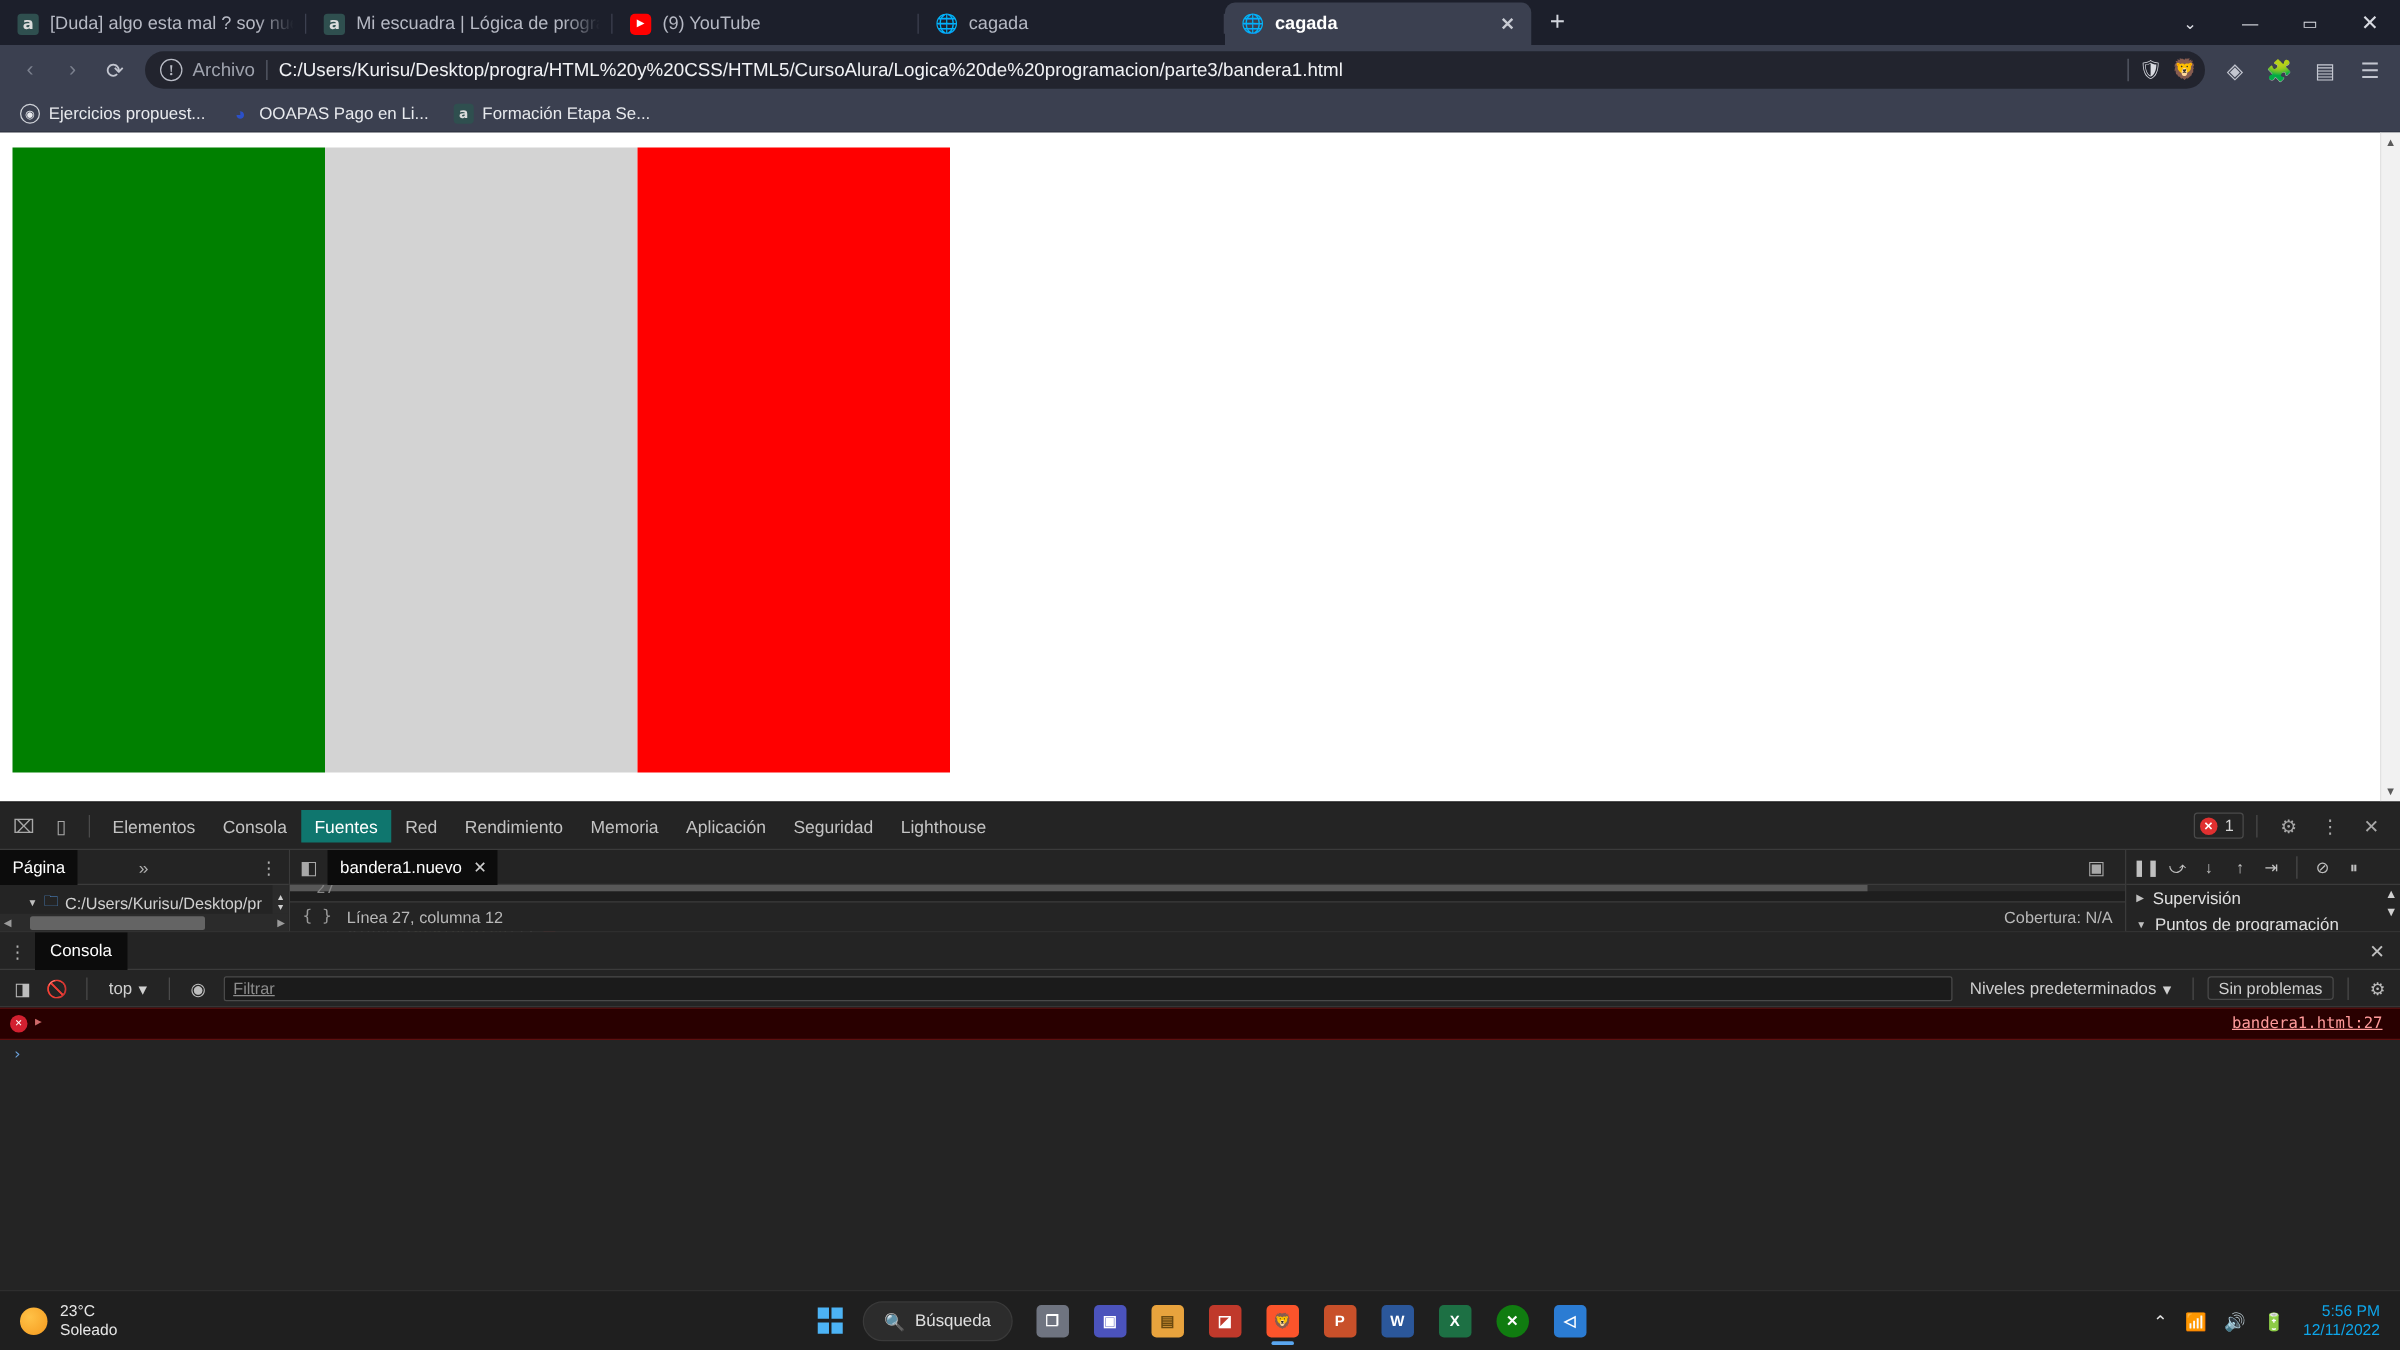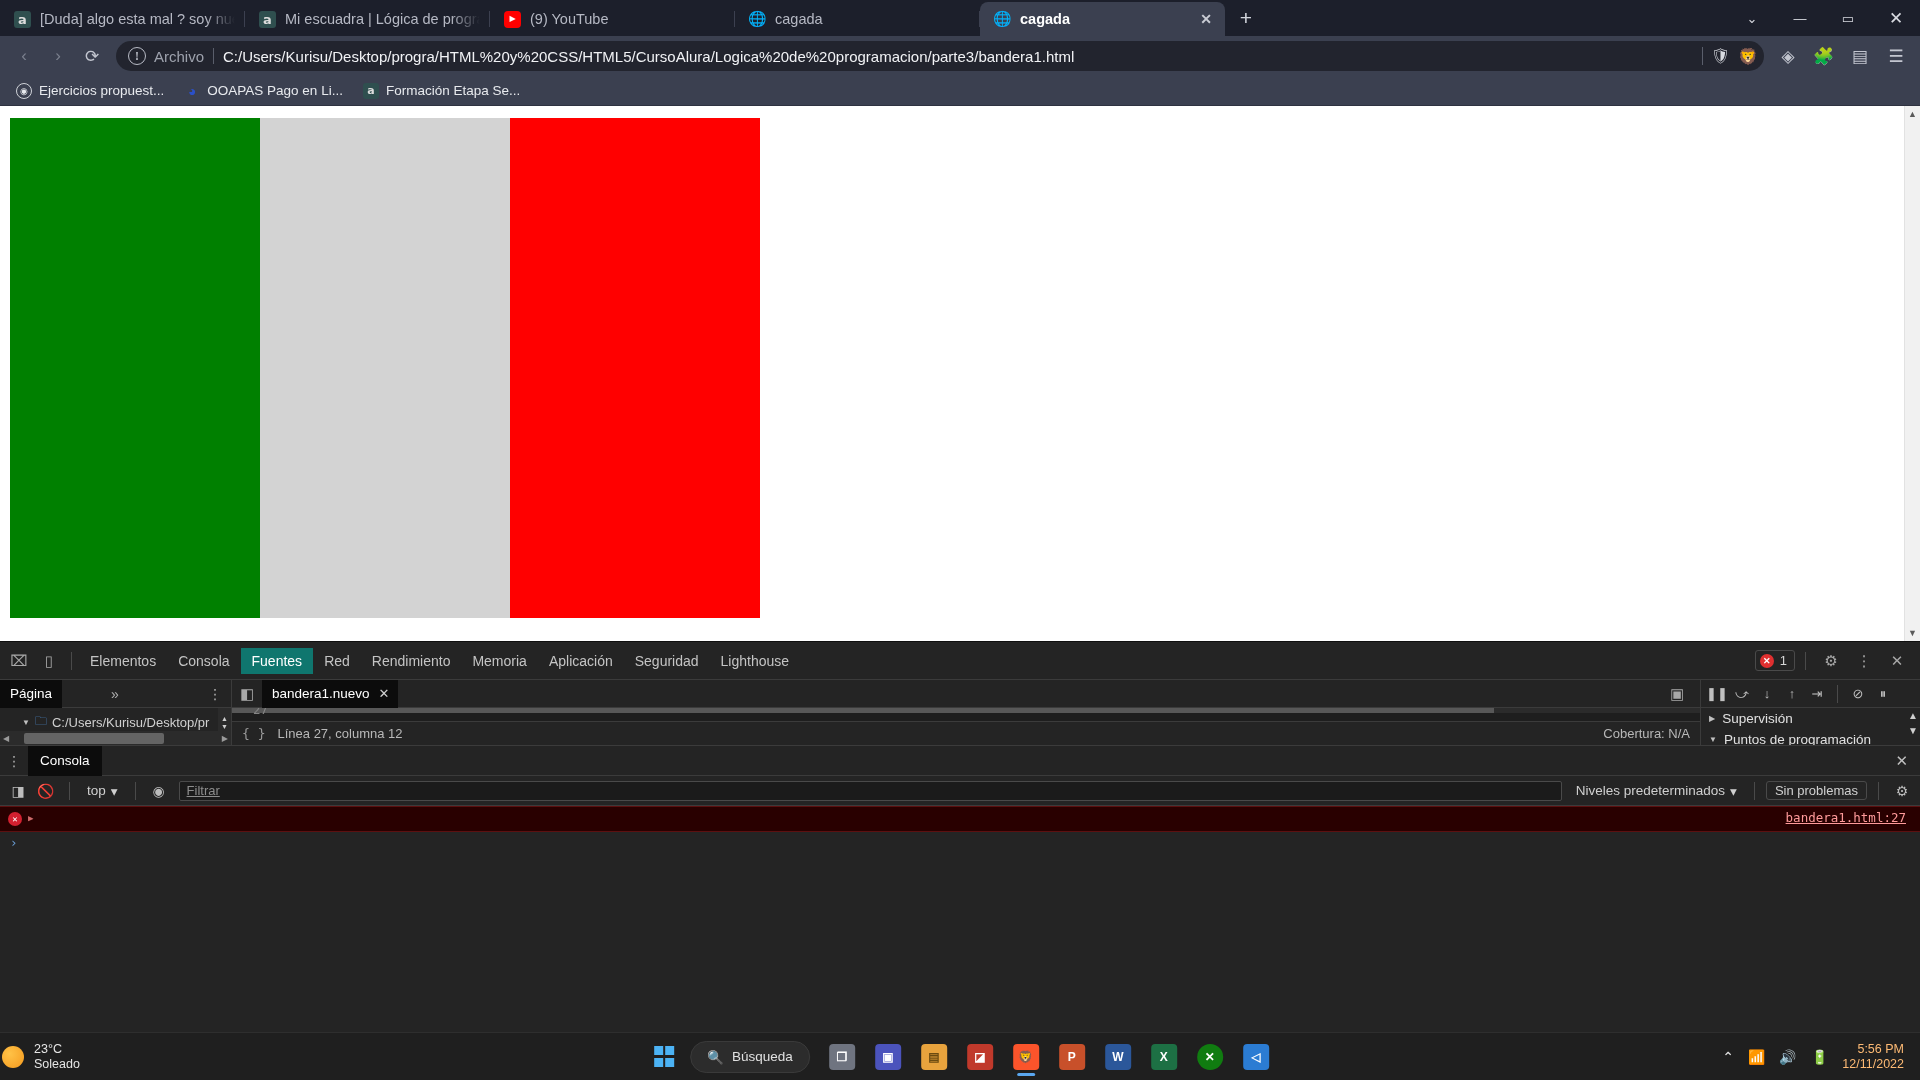--- a/index.html
+++ b/index.html
@@ -377,21 +377,21 @@
                 font-family: "DejaVu Sans Mono", monospace; font-size: 12.5px; color: #6a9ed6; }
 
   
   .taskbar {
     height: 48px; flex: 0 0 48px;
     background: #1f1f1f;
     display: flex; align-items: center;
     position: relative;
     border-top: 1px solid #2e2e2e;
   }
-  .tb-weather { display: flex; align-items: center; gap: 10px; padding-left: 2px; }
+  .tb-weather { display: flex; align-items: center; gap: 10px; padding-left: 16px; }
   .sun { width: 22px; height: 22px; border-radius: 50%;
          background: radial-gradient(circle at 35% 35%, #ffc247, #f59a1e); }
   .tb-wtext { display: flex; flex-direction: column; line-height: 1.15; color: #e6e6e6; font-size: 12.5px; }
   .tb-center { position: absolute; left: 50%; transform: translateX(-50%);
                display: flex; align-items: center; gap: 6px; }
   .tb-app { width: 40px; height: 40px; display: flex; align-items: center;
             justify-content: center; border-radius: 5px; position: relative; }
   .tb-app.active::after {
     content: ""; position: absolute; bottom: 1px; left: 50%; transform: translateX(-50%);
     width: 18px; height: 3px; border-radius: 2px; background: #5aa7f0;
@@ -401,21 +401,21 @@
     display: flex; align-items: center; gap: 8px;
     padding: 0 16px; color: #e0e0e0; font-size: 13.5px;
     border: 1px solid #3a3a3a; margin-right: 6px;
   }
   .win-logo { display: grid; grid-template-columns: 9px 9px; grid-template-rows: 9px 9px;
               gap: 2.5px; }
   .win-logo i { background: #4cb3f5; display: block; }
   .tb-right { margin-left: auto; display: flex; align-items: center; gap: 14px; padding-right: 16px; }
   .tray-ico { color: #e4e4e4; font-size: 14px; display: flex; align-items: center; }
   .tb-clock { display: flex; flex-direction: column; align-items: flex-end;
-              line-height: 1.2; color: #fdba74; font-size: 12.5px; }
+              line-height: 1.2; color: #0ea5e9; font-size: 12.5px; }
   .sq { width: 26px; height: 26px; border-radius: 4px; display: flex;
         align-items: center; justify-content: center; color: #fff;
         font-size: 12px; font-weight: bold; }
 </style>
 </head>
 <body>
 
 <div class="tabstrip">
 
   <div class="tab" style="width:245px">

